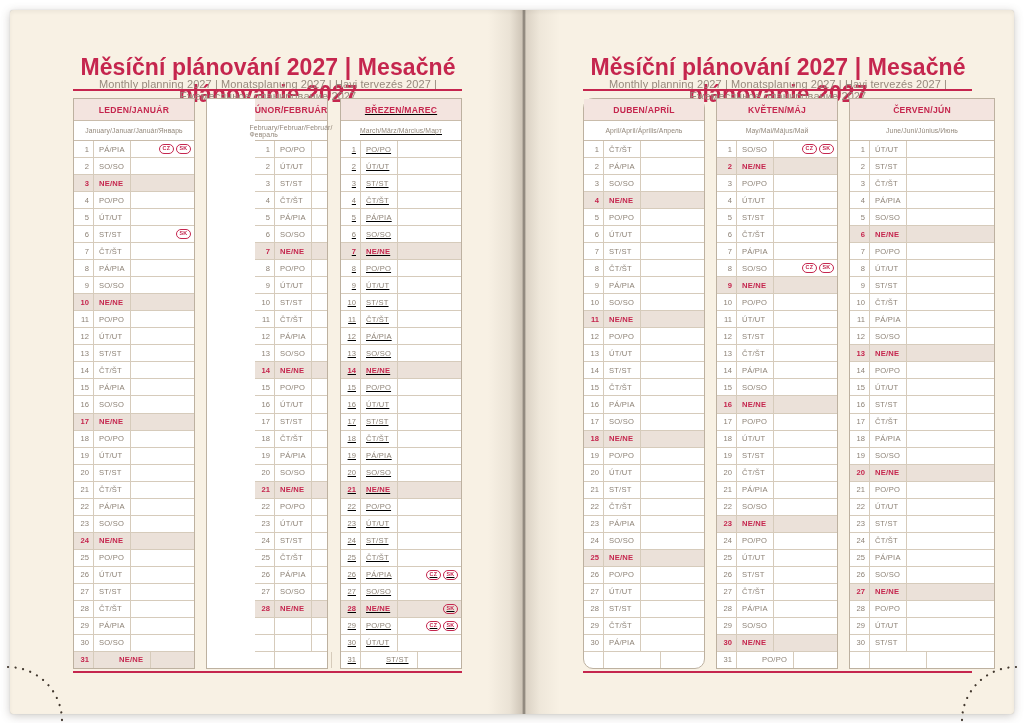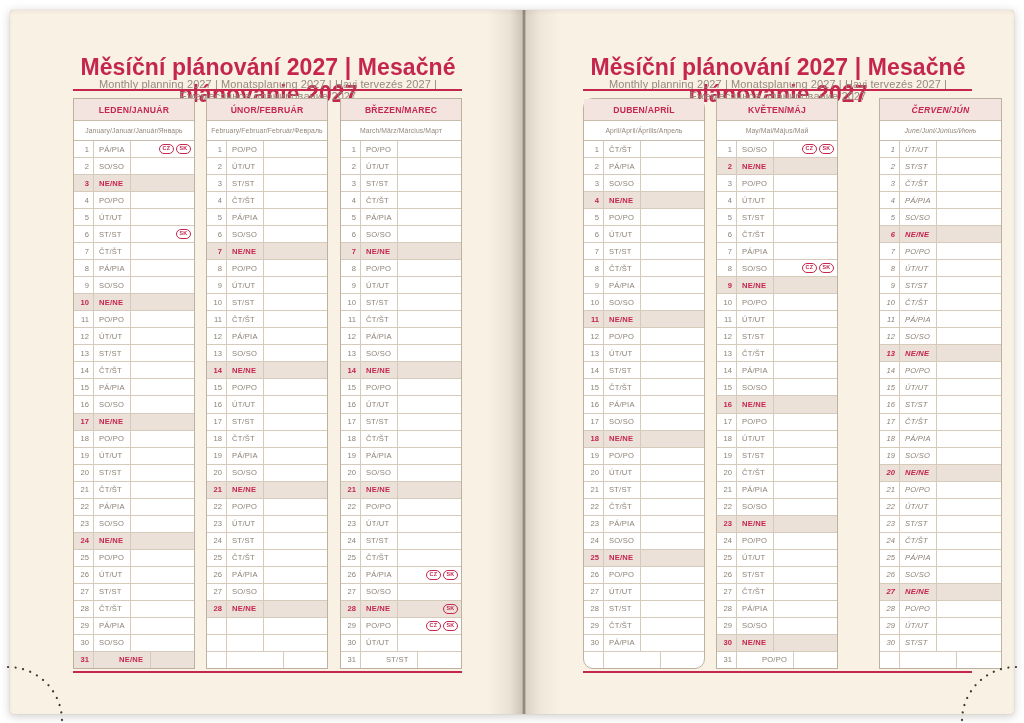--- a/index.html
+++ b/index.html
@@ -40,25 +40,25 @@
   .pos-left{left:63px;}
   .pos-right{left:573px;}
 
   .months{position:absolute;inset:0;}
   .month{
     position:absolute;top:88px;width:122px;height:571px;
     border:1px solid #bdb1a0;background:#ffffff;
     display:flex;flex-direction:column;box-sizing:border-box;
   }
   .months-left .month:nth-child(1){left:63px;}
-  .months-left .month:nth-child(2){left:196px;}
-  .months-left .month:nth-child(3){left:330px;}
+  .months-left .month:nth-child(2){left:196px;padding-left:48px;}
+  .months-left .month:nth-child(3){left:330px;text-decoration:underline;}
   .months-right .month:nth-child(1){left:573px;border-radius:10px;}
   .months-right .month:nth-child(2){left:706px;}
-  .months-right .month:nth-child(3){left:869px;width:123px;font-style:italic;}
+  .months-right .month:nth-child(3){left:839px;width:146px;}
 
   .m-name{
     height:21px;flex:none;background:#f3e4df;border-bottom:1px solid #c9bcab;
     color:var(--crimson);font-size:8.6px;font-weight:bold;letter-spacing:.25px;
     display:flex;align-items:center;justify-content:center;
   }
   .m-langs{
     height:19px;flex:none;border-bottom:1px solid #c9bcab;
     color:#93887b;font-size:6.8px;letter-spacing:.1px;
     display:flex;align-items:center;justify-content:center;

